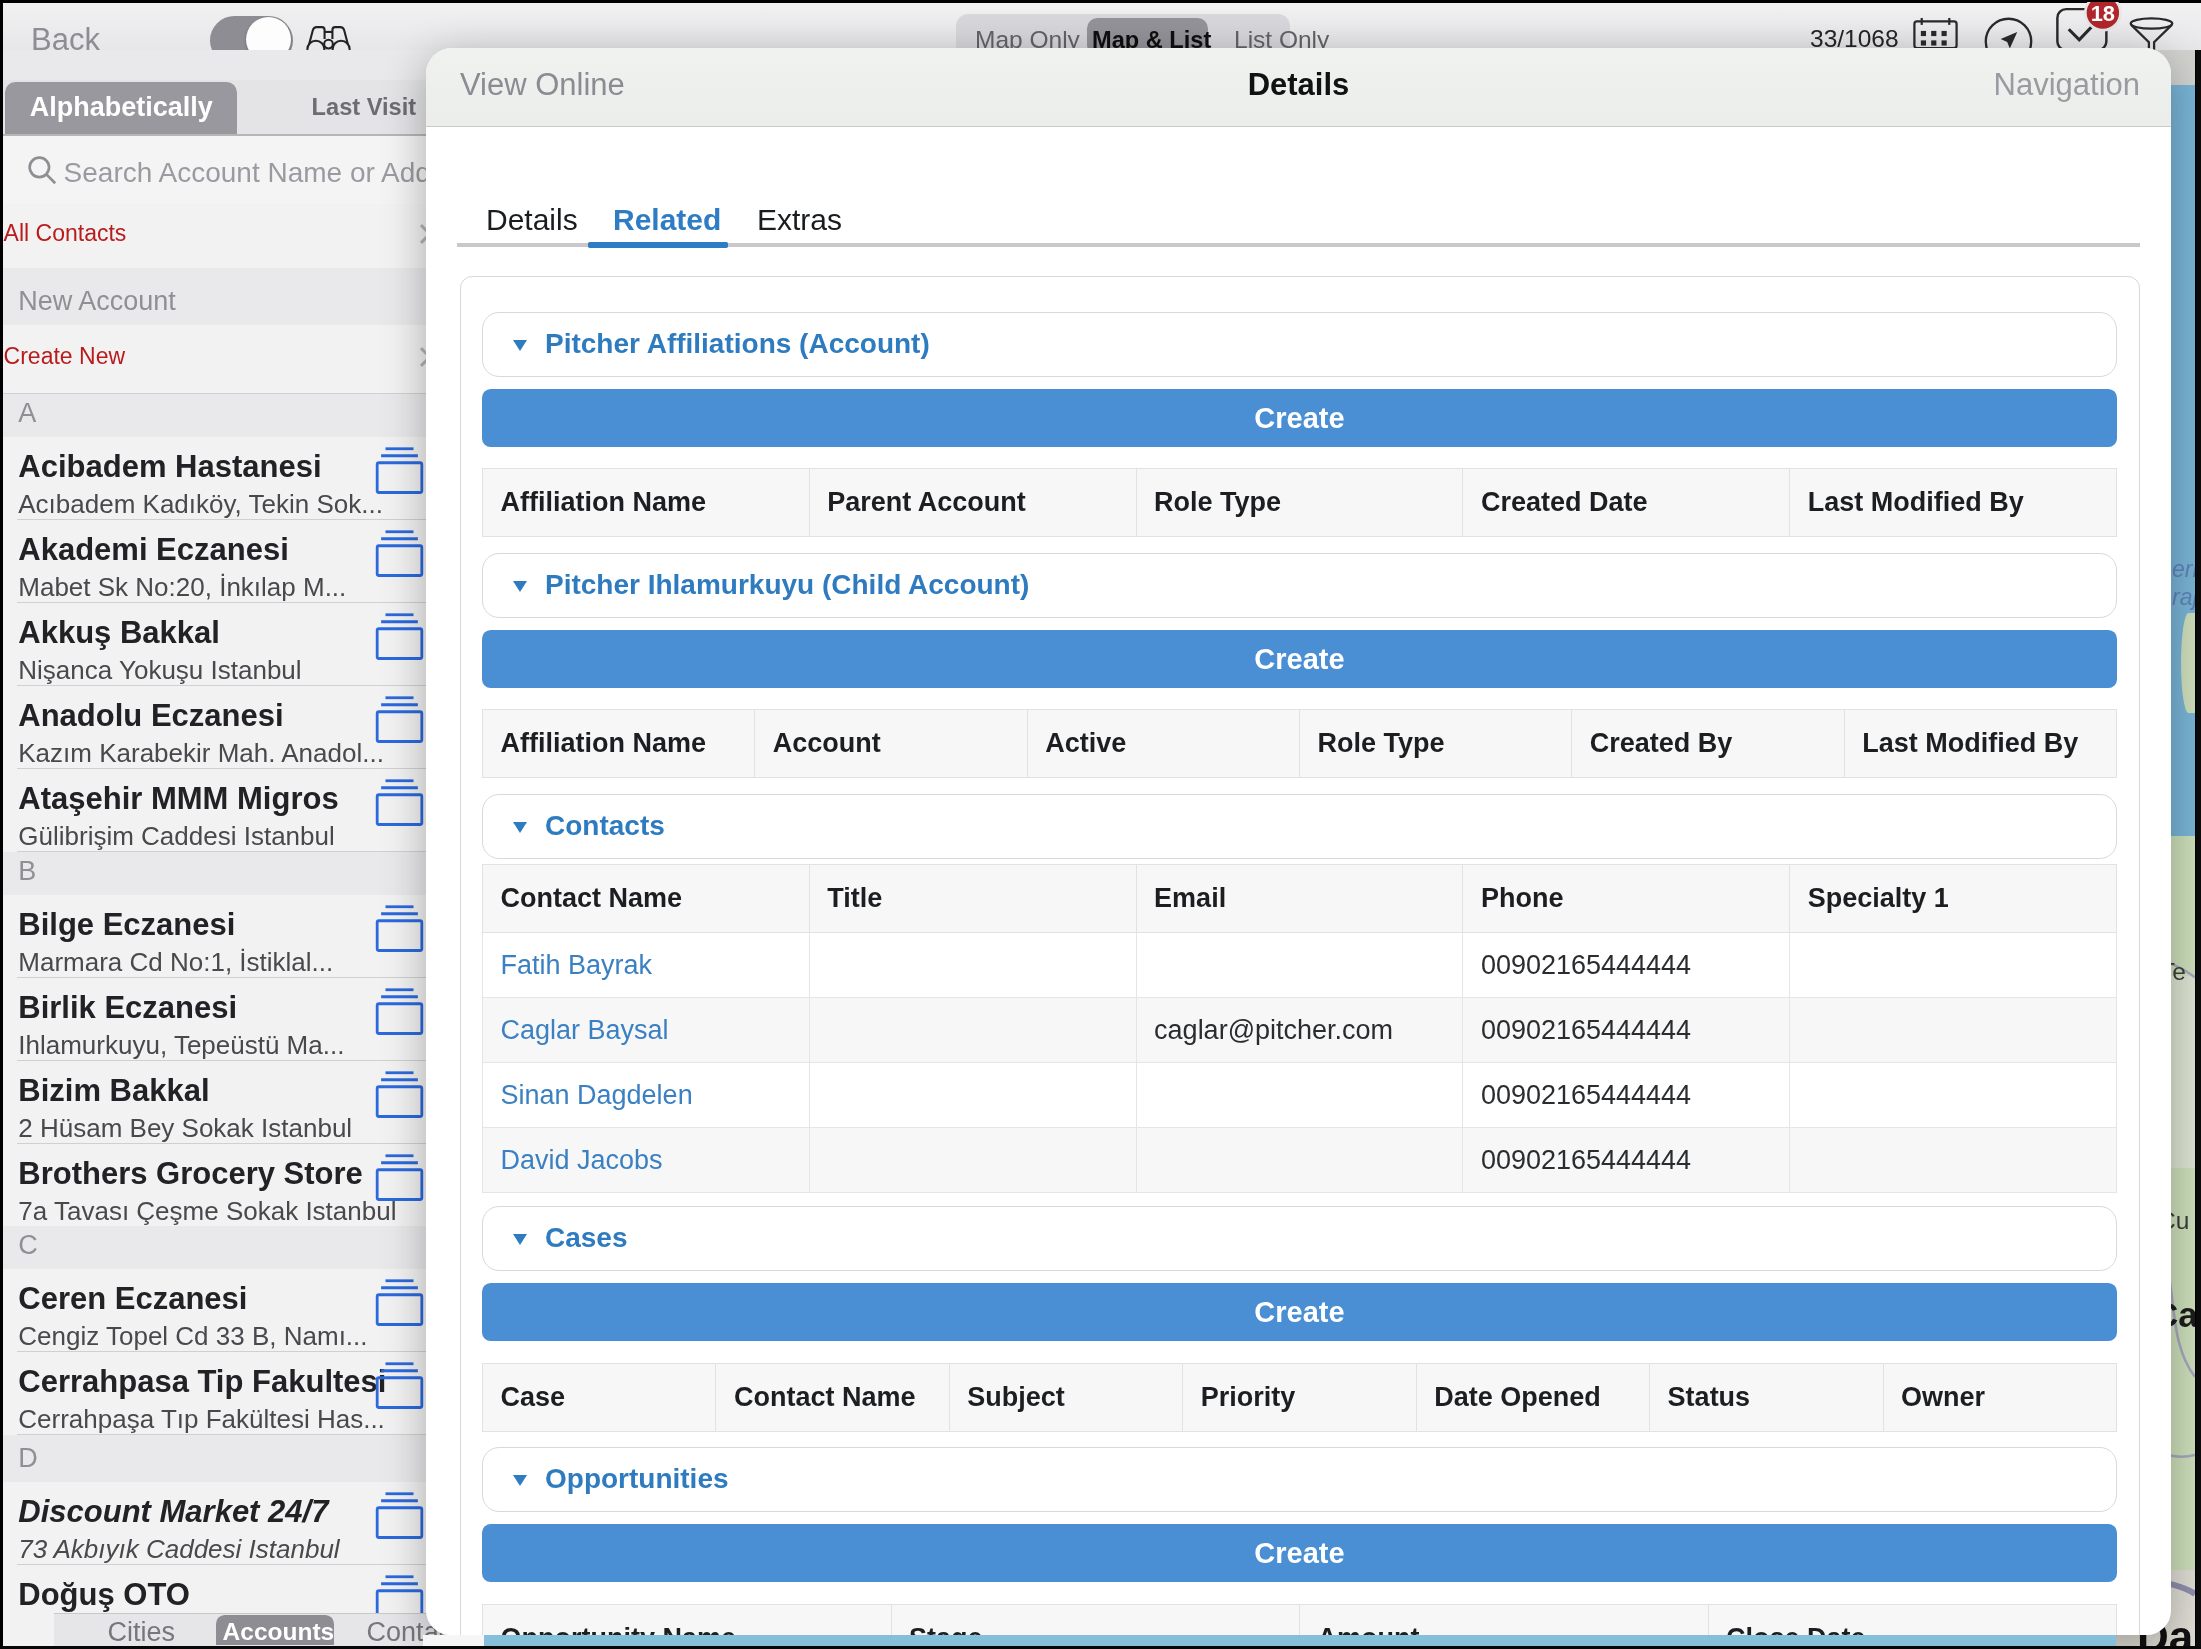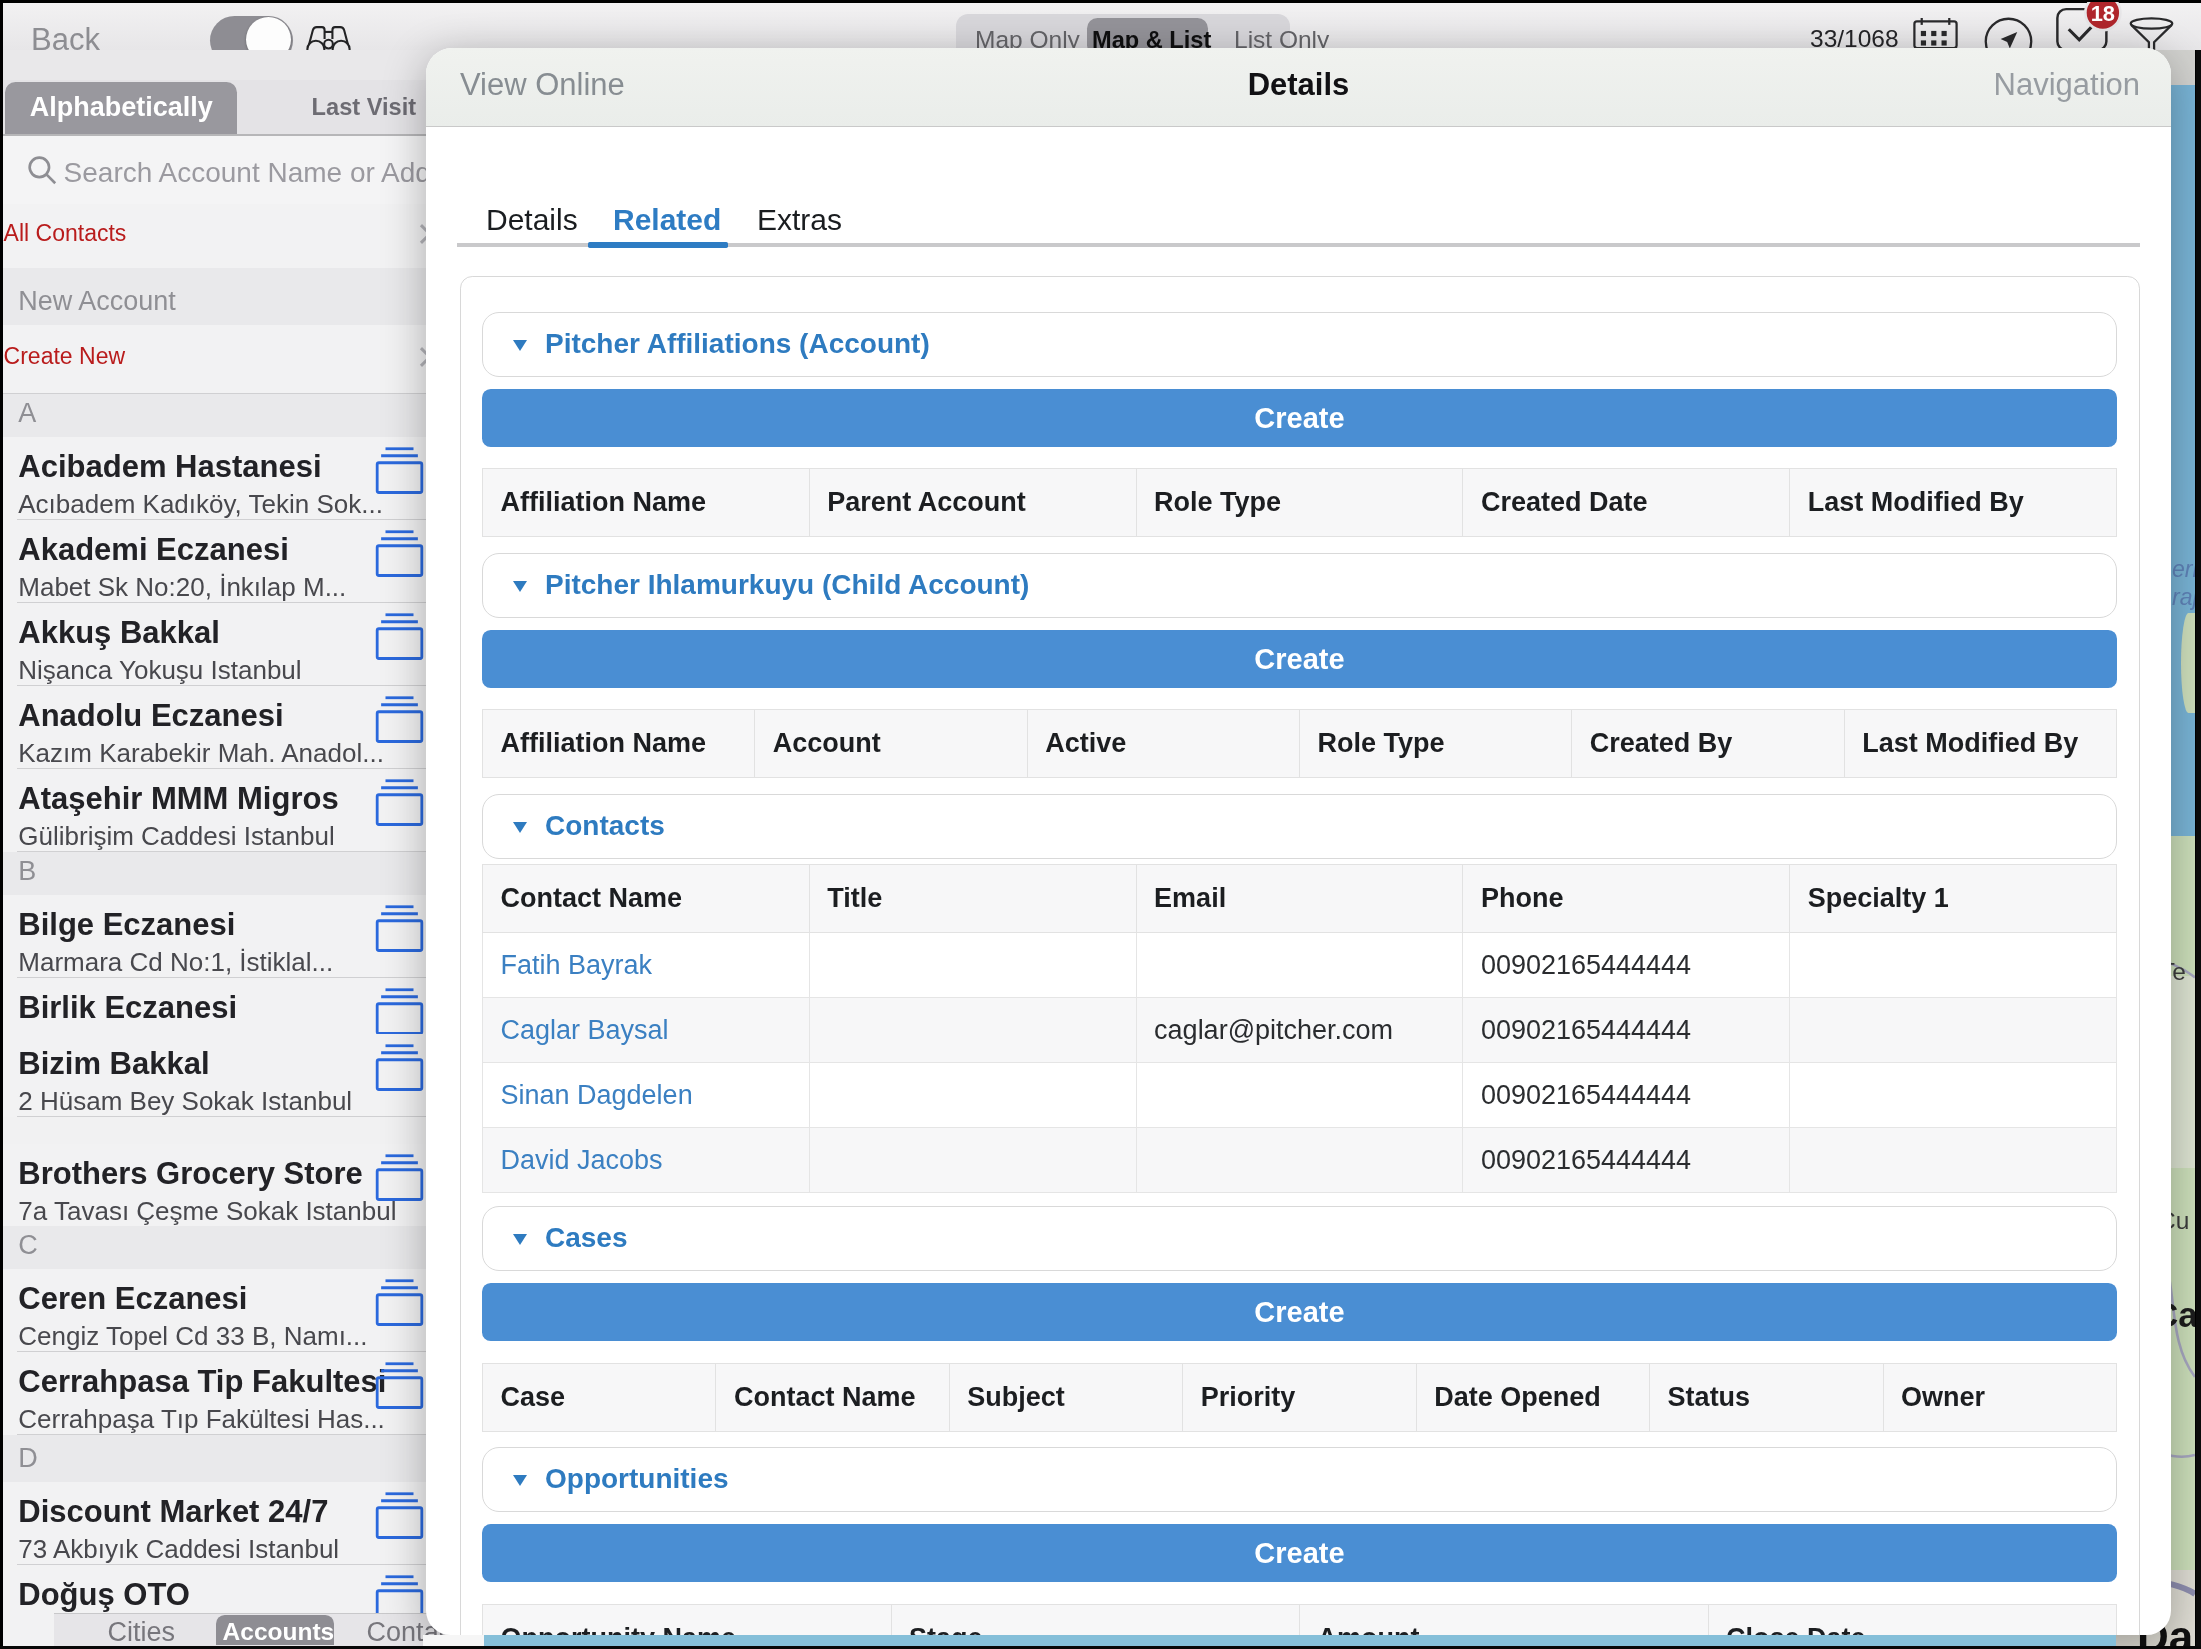--- a/index.html
+++ b/index.html
@@ -304,21 +304,21 @@
         <span class="rowsub">Ihlamurkuyu, Tepeüstü Ma...</span>
         <svg class="cardicon" style="top:8.7px" viewBox="0 0 56 58">
           <g fill="none" stroke="#2b69dd" stroke-width="3.2">
             <line x1="12" y1="3" x2="44" y2="3"></line>
             <line x1="7" y1="11" x2="49" y2="11"></line>
             <rect x="2.5" y="19" width="51" height="34" rx="2"></rect>
           </g>
         </svg>
         <div class="sep"></div>
       </div>
-  <div class="row" style="top:984px;height:83px;">
+  <div class="row" style="top:1011px;height:83px;">
         <span class="rowtitle">Bizim Bakkal</span>
         <span class="rowsub">2 Hüsam Bey Sokak Istanbul</span>
         <svg class="cardicon" style="top:8.7px" viewBox="0 0 56 58">
           <g fill="none" stroke="#2b69dd" stroke-width="3.2">
             <line x1="12" y1="3" x2="44" y2="3"></line>
             <line x1="7" y1="11" x2="49" y2="11"></line>
             <rect x="2.5" y="19" width="51" height="34" rx="2"></rect>
           </g>
         </svg>
         <div class="sep"></div>
@@ -358,21 +358,21 @@
             <line x1="12" y1="3" x2="44" y2="3"></line>
             <line x1="7" y1="11" x2="49" y2="11"></line>
             <rect x="2.5" y="19" width="51" height="34" rx="2"></rect>
           </g>
         </svg>
         <div class="sep"></div>
       </div>
   <div class="band" style="top:1385px;height:47px;">
         <span>D</span>
       </div>
-  <div class="row" style="top:1432px;height:83px;">
+  <div class="row" style="top:1432px;height:83px;font-style:italic;">
         <span class="rowtitle">Discount Market 24/7</span>
         <span class="rowsub">73 Akbıyık Caddesi Istanbul</span>
         <svg class="cardicon" style="top:8.7px" viewBox="0 0 56 58">
           <g fill="none" stroke="#2b69dd" stroke-width="3.2">
             <line x1="12" y1="3" x2="44" y2="3"></line>
             <line x1="7" y1="11" x2="49" y2="11"></line>
             <rect x="2.5" y="19" width="51" height="34" rx="2"></rect>
           </g>
         </svg>
         <div class="sep"></div>

